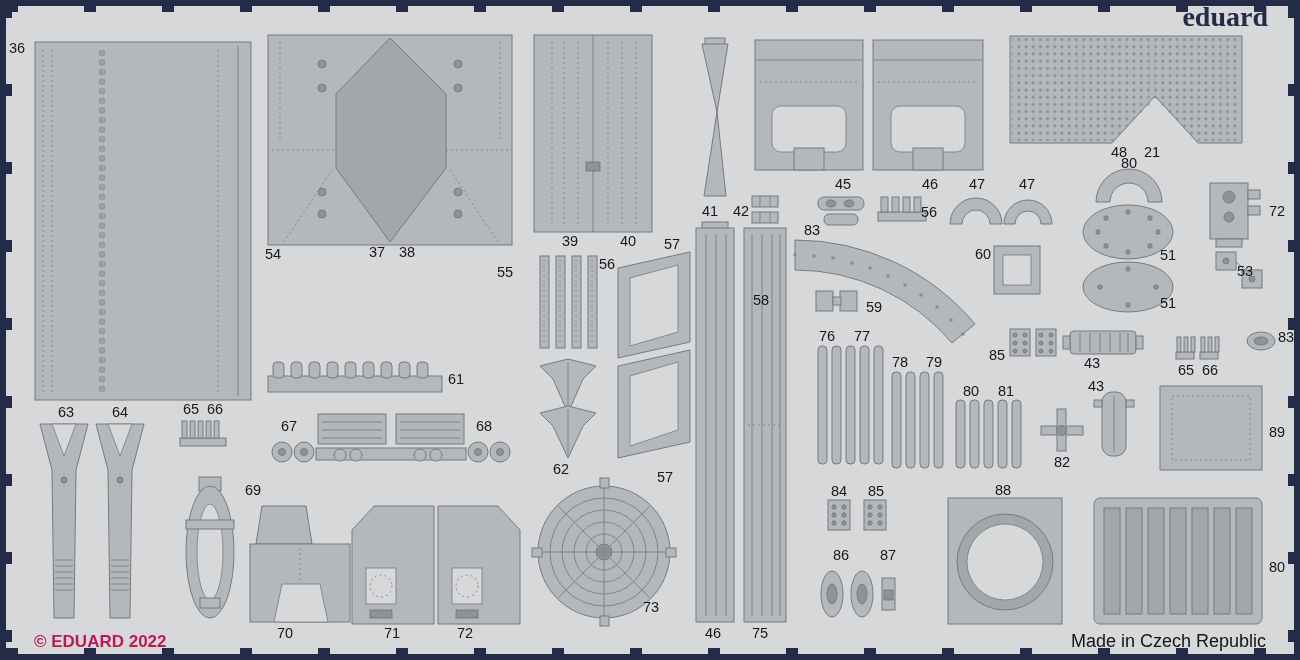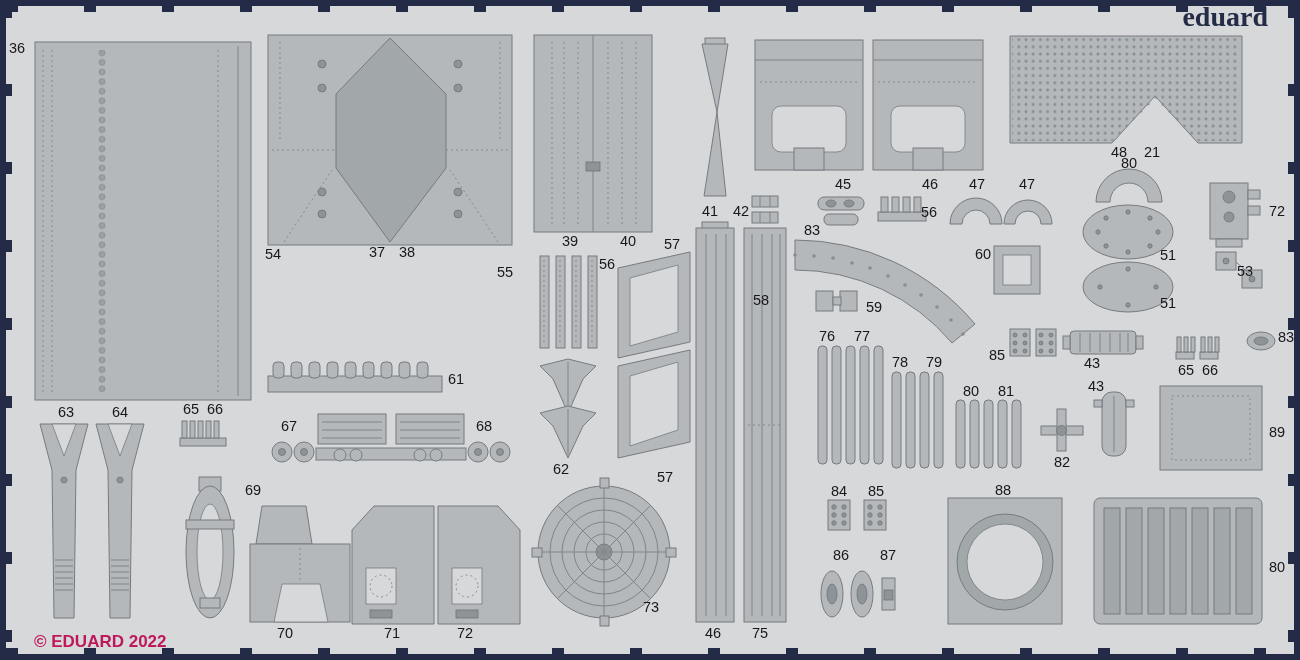--- a/index.html
+++ b/index.html
@@ -505,20 +505,21 @@
   <div class="bord b-left"></div>
   <div class="bord b-right"></div>
   <div class="tabs-h t-top"></div>
   <div class="tabs-h t-bottom"></div>
   <div class="tabs-v t-left"></div>
   <div class="tabs-v t-right"></div>
 
   <div class="brand">eduard</div>
 
   <div class="foot-left">© EDUARD 2022</div>
+  <div class="foot-right">Made in Czech Republic</div>
 
   <div class="labels-layer">
       <span class="part-label" style="left: 17px; top: 48px;">36</span>
       <span class="part-label" style="left: 273px; top: 254px;">54</span>
       <span class="part-label" style="left: 377px; top: 252px;">37</span>
       <span class="part-label" style="left: 407px; top: 252px;">38</span>
       <span class="part-label" style="left: 505px; top: 254px; margin-top: 18px;">55</span>
       <span class="part-label" style="left: 570px; top: 241px;">39</span>
       <span class="part-label" style="left: 628px; top: 241px;">40</span>
       <span class="part-label" style="left: 710px; top: 211px;">41</span>

